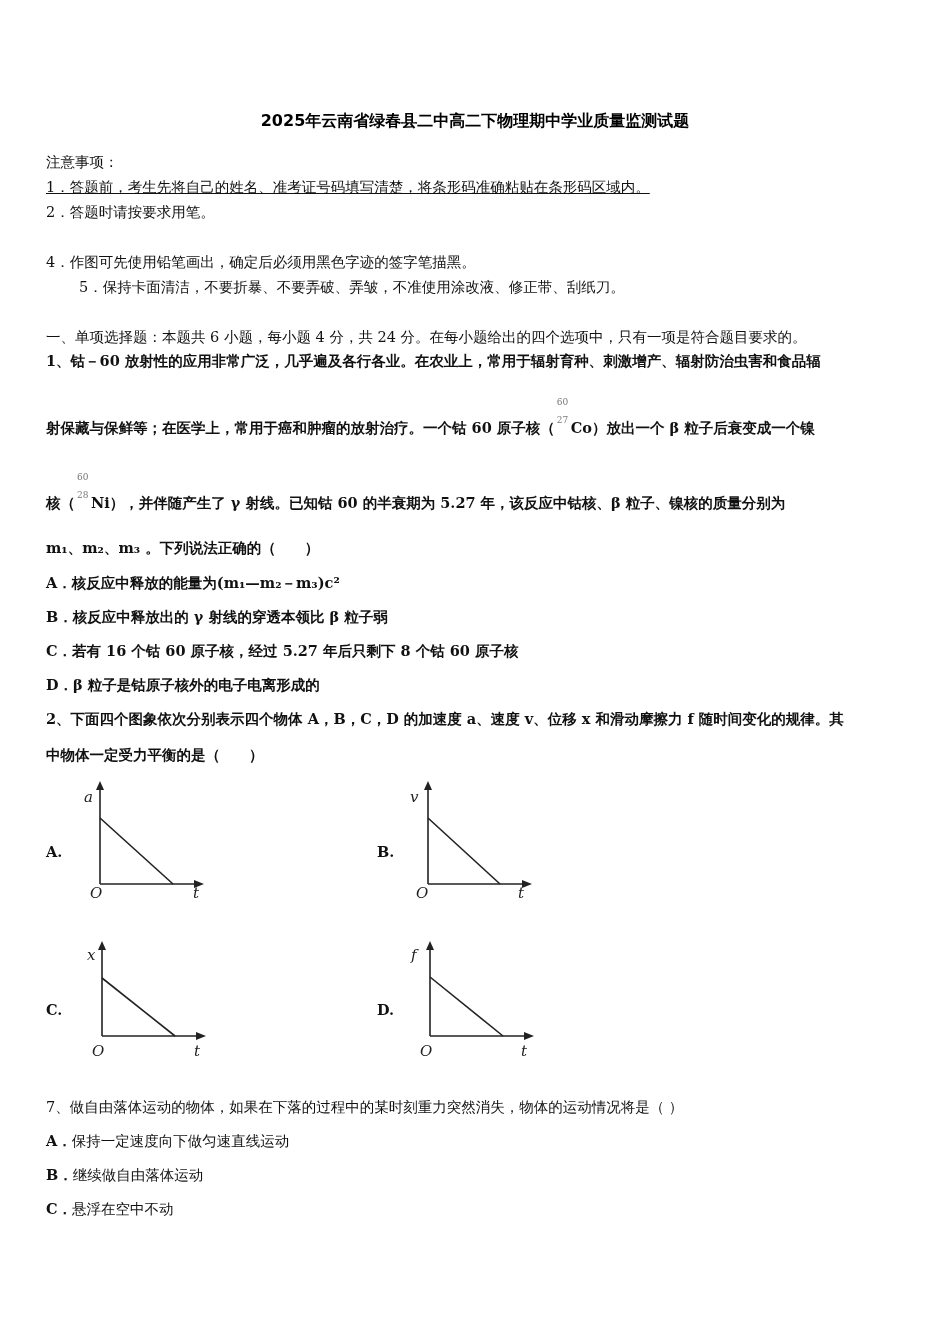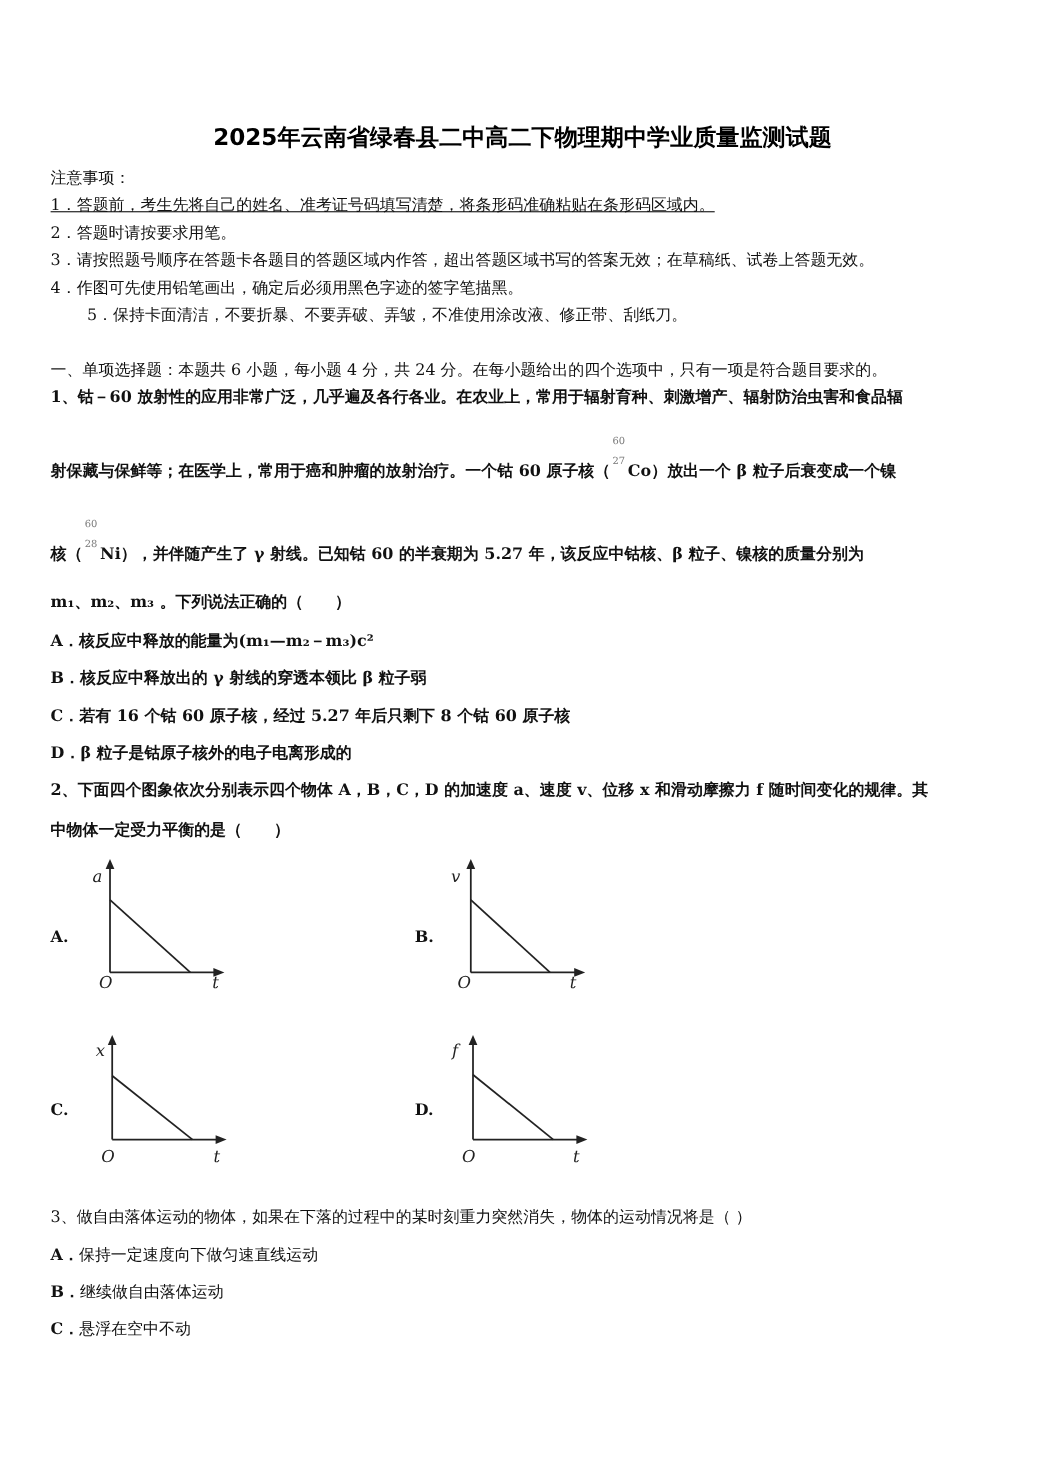--- a/index.html
+++ b/index.html
@@ -1,40 +1,39 @@
 <!DOCTYPE html>
 <html><head>
 <meta charset="utf-8">
 <style>
   html, body { margin: 0; padding: 0; background: #ffffff; }
   body { width: 950px; height: 1344px; position: relative; overflow: hidden;
          font-family: "DejaVu Serif", "Liberation Serif", serif; color: #111; }
   .page { position: absolute; left: 0; top: 0; width: 950px; height: 1344px; }
   .title { position: absolute; left: 0; width: 950px; top: 111px; text-align: center;
            font-family: "DejaVu Sans", "Liberation Sans", sans-serif; font-weight: bold;
-           font-size: 21px; letter-spacing: 0px; color: #000; }
+           font-size: 16px; letter-spacing: 0px; color: #000; }
   .line { position: absolute; left: 46px; font-size: 14.5px; white-space: nowrap; line-height: 18px; }
   .bold { font-weight: bold; }
   .iso { position: relative; display: inline-block; width: 16px; height: 18px; }
   .iso .mass { position: absolute; left: 2px; top: -22px; font-size: 9px; color: #777; font-weight: normal; }
   .iso .z { position: absolute; left: 2px; top: -4px; font-size: 9px; color: #777; font-weight: normal; }
   .graph { position: absolute; }
   .opt-label { position: absolute; font-weight: bold; font-size: 14.5px; }
 </style>
 </head>
 <body>
 
 <div class="page">
 
   <div class="title">2025年云南省绿春县二中高二下物理期中学业质量监测试题</div>
 
   <div class="line" style="top:153px;">注意事项：</div>
   <div class="line" style="top:178px;text-decoration:underline;">1．答题前，考生先将自己的姓名、准考证号码填写清楚，将条形码准确粘贴在条形码区域内。</div>
   <div class="line" style="top:203px;">2．答题时请按要求用笔。</div>
-  <div class="line" style="top:228px;">3．请按照题号顺序在答题卡各题目的答题区域内作答，超出答题区域书写的答案无效；在草稿纸、试卷上答题无效。</div>
   <div class="line" style="top:253px;">4．作图可先使用铅笔画出，确定后必须用黑色字迹的签字笔描黑。</div>
   <div class="line" style="top:278px;margin-left:33px;">5．保持卡面清洁，不要折暴、不要弄破、弄皱，不准使用涂改液、修正带、刮纸刀。</div>
 
   <div class="line" style="top:328px;">一、单项选择题：本题共 6 小题，每小题 4 分，共 24 分。在每小题给出的四个选项中，只有一项是符合题目要求的。</div>
 
   <div class="line bold" style="top:352px;">1、钴－60 放射性的应用非常广泛，几乎遍及各行各业。在农业上，常用于辐射育种、刺激增产、辐射防治虫害和食品辐</div>
   <div class="line bold" style="top:415px;">
     <span>射保藏与保鲜等；在医学上，常用于癌和肿瘤的放射治疗。一个钴 60 原子核（</span><span class="iso"><span class="mass">60</span><span class="z">27</span></span><span>Co</span><span>）放出一个 β 粒子后衰变成一个镍</span>
   </div>
   <div class="line bold" style="top:490px;">
@@ -91,18 +90,18 @@
     <line x1="20" y1="96" x2="20" y2="6" stroke="#222" stroke-width="1.6"></line>
     <polygon points="20,1 16,10 24,10" fill="#222"></polygon>
     <line x1="20" y1="96" x2="118" y2="96" stroke="#222" stroke-width="1.6"></line>
     <polygon points="124,96 114,92 114,100" fill="#222"></polygon>
     <line x1="20" y1="37" x2="93" y2="96" stroke="#222" stroke-width="1.6"></line>
     <text x="1" y="20" font-family="DejaVu Serif, serif" font-style="italic" font-size="15" fill="#222">f</text>
     <text x="10" y="116" font-family="DejaVu Serif, serif" font-style="italic" font-size="15" fill="#222">O</text>
     <text x="111" y="116" font-family="DejaVu Serif, serif" font-style="italic" font-size="15" fill="#222">t</text>
   </svg>
 
-  <div class="line" style="top:1098px;">3、做自由落体运动的物体，如果在下落的过程中的某时刻重力突然消失，物体的运动情况将是（ ）</div>
+  <div class="line" style="top:1098px;">7、做自由落体运动的物体，如果在下落的过程中的某时刻重力突然消失，物体的运动情况将是（ ）</div>
   <div class="line" style="top:1132px;"><span class="bold">A．</span><span>保持一定速度向下做匀速直线运动</span></div>
   <div class="line" style="top:1166px;"><span class="bold">B．</span><span>继续做自由落体运动</span></div>
   <div class="line" style="top:1200px;"><span class="bold">C．</span><span>悬浮在空中不动</span></div>
 
 </div>
 
 </body></html>

